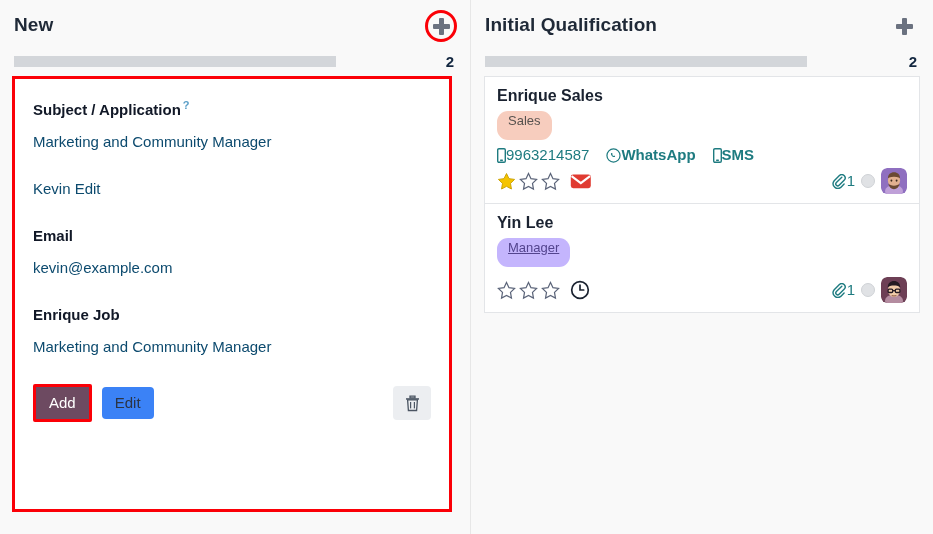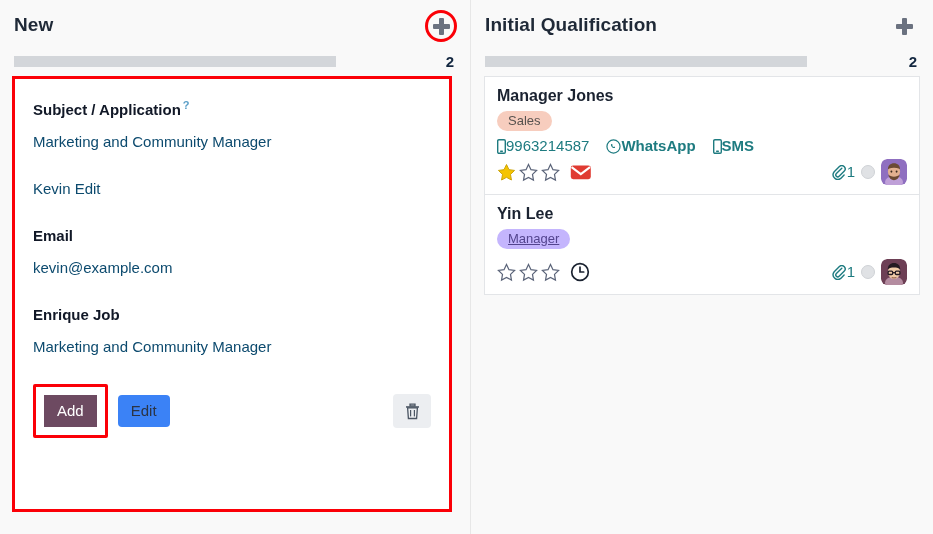--- a/index.html
+++ b/index.html
@@ -143,21 +143,21 @@
     border-radius: 4px;
     padding: 7px 13px 8px 13px;
     cursor: pointer;
     line-height: 17px;
   }
   .btn-primary-wrap {
     position: relative;
     display: inline-block;
     border: 3px solid #fb0007;
     border-radius: 2px;
-    padding: 8px;
+    padding: 0;
   }
   .btn-primary {
     background: #6d4a61;
     color: #ffffff;
     border-radius: 0;
     padding: 7px 13px 8px 13px;
     display: block;
   }
   .btn-secondary {
     background: #3b82f6;
@@ -185,21 +185,21 @@
     font-size: 16px;
     font-weight: bold;
     color: #1a2230;
     line-height: 20px;
     margin-bottom: 5px;
   }
   .tag {
     display: inline-block;
     font-size: 13px;
     border-radius: 11px;
-    padding: 2px 11px 2px 11px;
+    padding: 2px 11px 11px 11px;
     line-height: 16px;
     margin-bottom: 6px;
   }
   .tag-sales   { background: #f7cdbe; color: #57524f; }
   .tag-manager { background: #c4b5fd; color: #53448e; text-decoration: underline; }
 
   .contact-row {
     display: flex;
     align-items: center;
     gap: 17px;
@@ -322,21 +322,21 @@
     </div>
 
     <div class="prog-row">
       <div class="prog-bar"></div>
       <div class="prog-count">2</div>
     </div>
 
     <div class="cards right-pad">
 
       <div class="kcard">
-        <div class="kname">Manager Jones</div>
+        <div class="kname">Enrique Sales</div>
         <span class="tag tag-sales">Sales</span>
 
         <div class="contact-row">
           <div class="contact-item">
             <span class="ico">
               <svg width="9" height="15" viewBox="0 0 9 15">
                 <rect x="0.7" y="0.7" width="7.6" height="13.6" rx="1.2" fill="none" stroke="#1e7b80" stroke-width="1.4"></rect>
                 <rect x="3" y="11.6" width="3" height="1.3" rx="0.6" fill="#1e7b80"></rect>
               </svg>
             </span>

